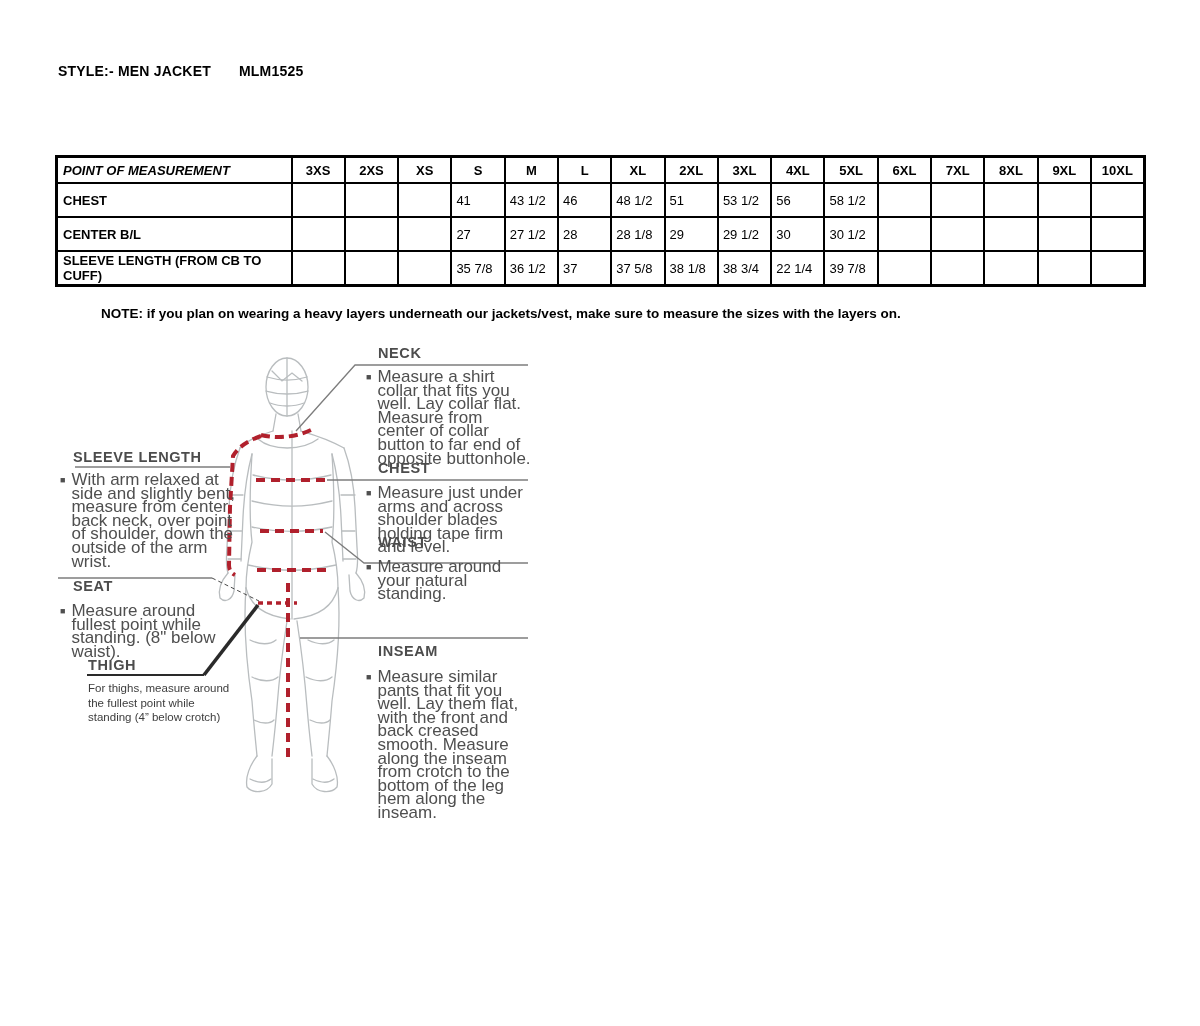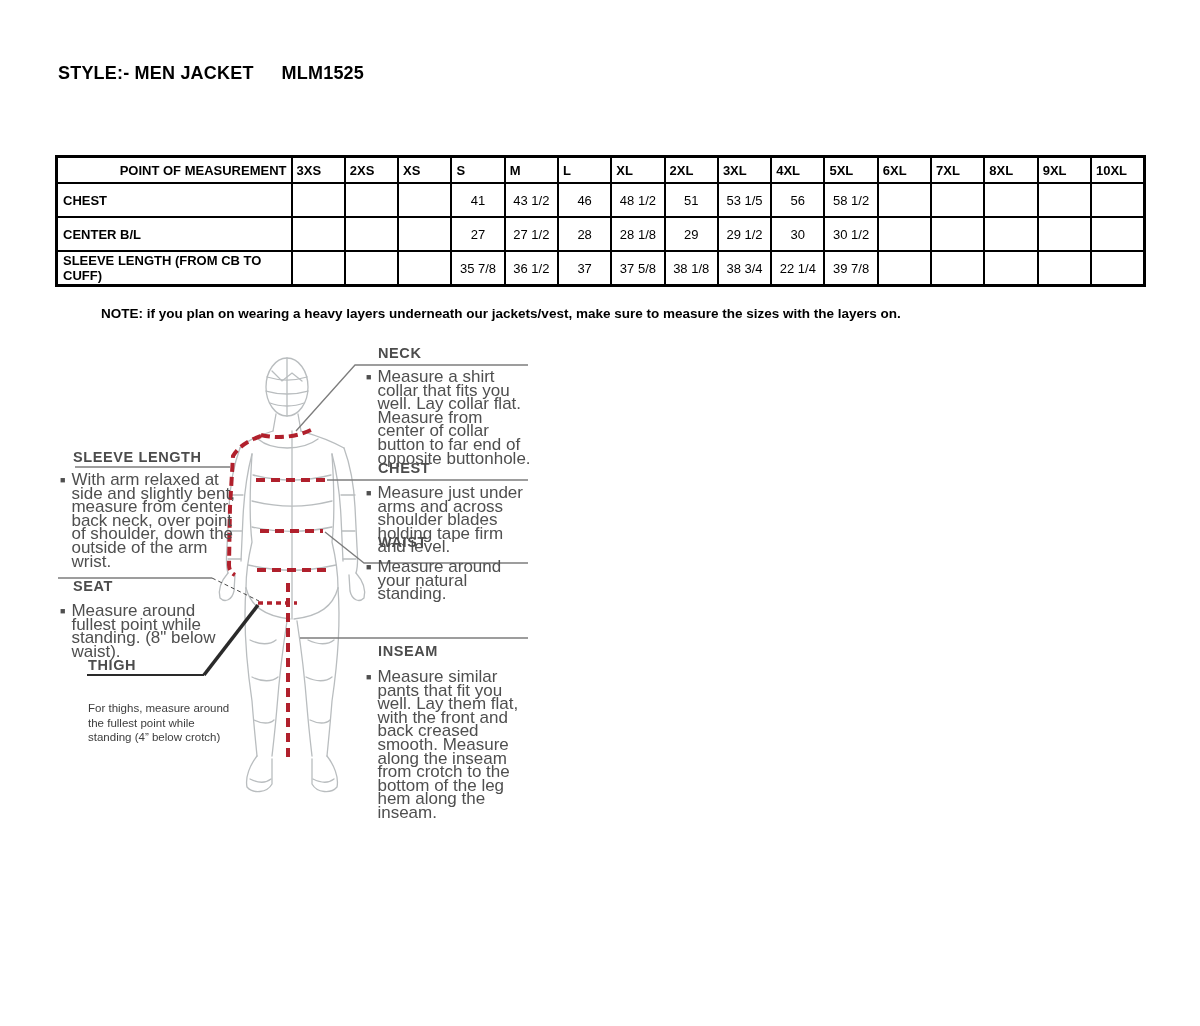--- a/index.html
+++ b/index.html
@@ -1,33 +1,33 @@
 <!DOCTYPE html>
 <html><head>
 <meta charset="utf-8">
 <style>
   html,body{margin:0;padding:0;}
   body{
     width:1200px;height:1026px;background:#ffffff;position:relative;
     font-family:"Liberation Sans", sans-serif;color:#000;overflow:hidden;
   }
   
-  .doc-title{position:absolute;left:58px;top:63px;font-size:18px;font-weight:bold;letter-spacing:0.2px;}
+  .doc-title{position:absolute;left:58px;top:63px;font-size:14px;font-weight:bold;letter-spacing:0.2px;}
   .doc-title .code{margin-left:28px;}
 
   
   .size-table-wrap{position:absolute;left:55px;top:155px;width:1088px;}
   table.size-table{border-collapse:collapse;table-layout:fixed;width:1088px;border:3px solid #000;}
   table.size-table th, table.size-table td{
     border:2px solid #000;font-size:13px;padding:0 4px;background:#fff;
   }
-  table.size-table thead th{height:24px;text-align:left;font-weight:bold;}
-  table.size-table thead th.pom{text-align:right;padding-left:11px;}
+  table.size-table thead th{height:24px;text-align:center;font-weight:bold;}
+  table.size-table thead th.pom{text-align:left;padding-left:5px;font-style:italic;}
   table.size-table tbody th{height:32px;text-align:left;font-weight:bold;padding-left:5px;}
-  table.size-table tbody td{height:32px;text-align:center;font-weight:normal;}
+  table.size-table tbody td{height:32px;font-weight:normal;}
 
   
   .note-line{position:absolute;left:58px;top:306px;font-size:13.5px;font-weight:bold;padding-left:43px;}
 
   
   .diagram{position:absolute;left:0;top:335px;width:1200px;height:480px;}
   .diagram svg{position:absolute;left:0;top:0;}
   .dg-section{position:absolute;}
   .dg-heading{font-size:14.5px;font-weight:bold;color:#4c4c4c;letter-spacing:0.6px;}
   .dg-text{display:flex;align-items:flex-start;}
@@ -42,21 +42,21 @@
   .sec-chest .dg-text{margin-top:10px;margin-left:-12px;width:165px;}
   .sec-waist{left:378px;top:199px;width:170px;}
   .sec-waist .dg-text{margin-top:10px;margin-left:-12px;width:165px;}
   .sec-inseam{left:378px;top:280px;width:170px;margin-top:28px;}
   .sec-inseam .dg-text{margin-top:11px;margin-left:-12px;width:165px;}
   .sec-sleeve{left:73px;top:114px;width:185px;}
   .sec-sleeve .dg-text{margin-top:8px;margin-left:-13px;width:185px;}
   .sec-seat{left:73px;top:243px;width:175px;}
   .sec-seat .dg-text{margin-top:10px;margin-left:-13px;width:165px;}
   .sec-thigh{left:88px;top:322px;width:160px;}
-  .sec-thigh .dg-text{margin-top:28px;width:150px;}
+  .sec-thigh .dg-text{margin-top:8px;width:150px;}
 </style>
 </head>
 <body>
 
 <div class="doc-title">
   <span>STYLE:- MEN JACKET</span><span class="code">MLM1525</span>
 </div>
 
 <div class="size-table-wrap">
   <table class="size-table">
@@ -89,21 +89,21 @@
         <tr>
           <th>CHEST</th>
           <td></td>
           <td></td>
           <td></td>
           <td>41</td>
           <td>43 1/2</td>
           <td>46</td>
           <td>48 1/2</td>
           <td>51</td>
-          <td>53 1/5</td>
+          <td>53 1/2</td>
           <td>56</td>
           <td>58 1/2</td>
           <td></td>
           <td></td>
           <td></td>
           <td></td>
           <td></td>
         </tr>
         <tr>
           <th>CENTER B/L</th>

